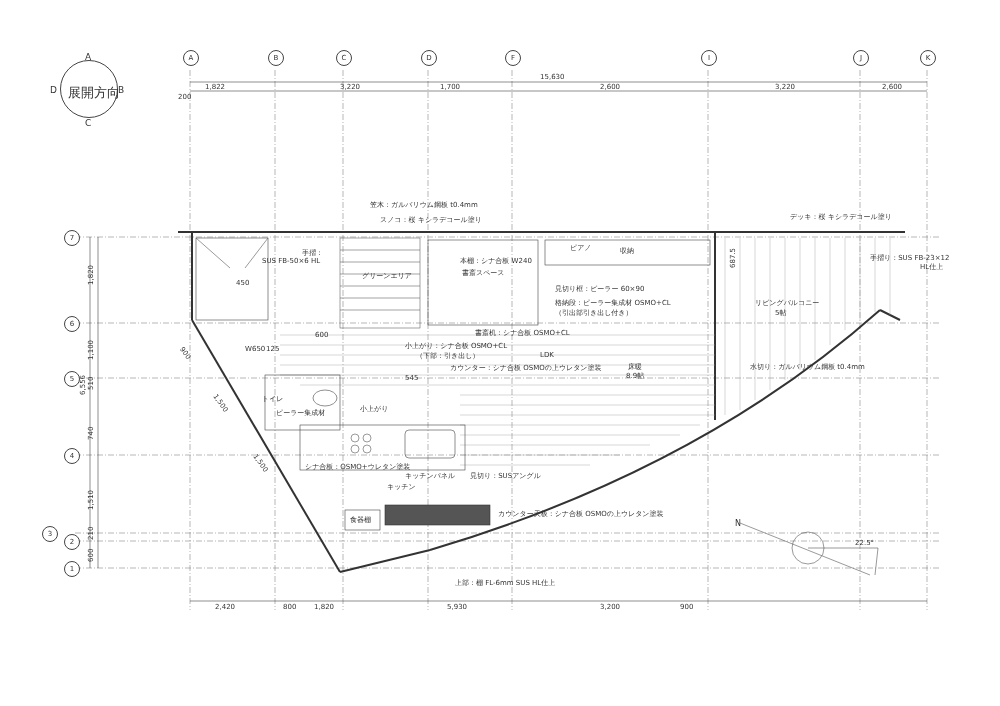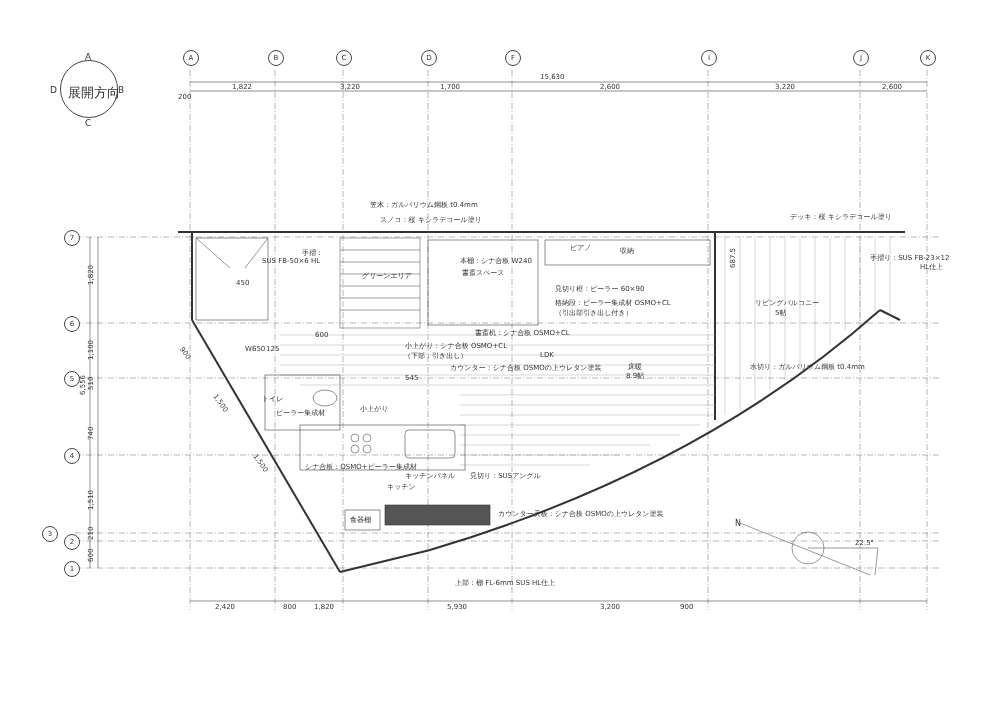--- a/index.html
+++ b/index.html
@@ -139,21 +139,21 @@
 
 <div class="grid-bubble" style="left:64px;top:230px">7</div>
 <div class="grid-bubble" style="left:64px;top:316px">6</div>
 <div class="grid-bubble" style="left:64px;top:371px">5</div>
 <div class="grid-bubble" style="left:64px;top:448px">4</div>
 <div class="grid-bubble" style="left:42px;top:526px">3</div>
 <div class="grid-bubble" style="left:64px;top:534px">2</div>
 <div class="grid-bubble" style="left:64px;top:561px">1</div>
 
 <span class="dim" style="left:540px;top:74px">15,630</span>
-<span class="dim" style="left:232px;top:84px">1,822</span>
+<span class="dim" style="left:205px;top:84px">1,822</span>
 <span class="dim" style="left:340px;top:84px">3,220</span>
 <span class="dim" style="left:440px;top:84px">1,700</span>
 <span class="dim" style="left:600px;top:84px">2,600</span>
 <span class="dim" style="left:775px;top:84px">3,220</span>
 <span class="dim" style="left:882px;top:84px">2,600</span>
 <span class="dim" style="left:178px;top:94px">200</span>
 
 <span class="dim" style="left:215px;top:604px">2,420</span>
 <span class="dim" style="left:283px;top:604px">800</span>
 <span class="dim" style="left:314px;top:604px">1,820</span>
@@ -177,29 +177,29 @@
 <span class="lbl" style="left:262px;top:258px">SUS FB-50×6 HL</span>
 <span class="lbl" style="left:460px;top:258px">本棚：シナ合板 W240</span>
 <span class="lbl" style="left:462px;top:270px">書斎スペース</span>
 <span class="lbl" style="left:570px;top:245px">ピアノ</span>
 <span class="lbl" style="left:620px;top:248px">収納</span>
 <span class="lbl" style="left:555px;top:286px">見切り框：ビーラー 60×90</span>
 <span class="lbl" style="left:555px;top:300px">格納段：ピーラー集成材 OSMO+CL</span>
 <span class="lbl" style="left:555px;top:310px">（引出部引き出し付き）</span>
 <span class="lbl" style="left:475px;top:330px">書斎机：シナ合板 OSMO+CL</span>
 <span class="lbl" style="left:405px;top:343px">小上がり：シナ合板 OSMO+CL</span>
-<span class="lbl" style="left:404px;top:353px">（下部：引き出し）</span>
+<span class="lbl" style="left:416px;top:353px">（下部：引き出し）</span>
 <span class="lbl" style="left:540px;top:352px">LDK</span>
 <span class="lbl" style="left:450px;top:365px">カウンター：シナ合板 OSMOの上ウレタン塗装</span>
 <span class="lbl" style="left:628px;top:364px">床暖</span>
 <span class="lbl" style="left:626px;top:373px">8.9帖</span>
 <span class="lbl" style="left:360px;top:406px">小上がり</span>
 <span class="lbl" style="left:262px;top:396px">トイレ</span>
 <span class="lbl" style="left:276px;top:410px">ピーラー集成材</span>
-<span class="lbl" style="left:305px;top:464px">シナ合板：OSMO+ピーラー集成材</span>
+<span class="lbl" style="left:305px;top:464px">シナ合板：OSMO+ウレタン塗装</span>
 <span class="lbl" style="left:405px;top:473px">キッチンパネル</span>
 <span class="lbl" style="left:387px;top:484px">キッチン</span>
 <span class="lbl" style="left:470px;top:473px">見切り：SUSアングル</span>
 <span class="lbl" style="left:350px;top:517px">食器棚</span>
 <span class="lbl" style="left:498px;top:511px">カウンター天板：シナ合板 OSMOの上ウレタン塗装</span>
 <span class="lbl" style="left:455px;top:580px">上部：棚 FL-6mm SUS HL仕上</span>
 <span class="lbl" style="left:790px;top:214px">デッキ：桜 キシラデコール塗り</span>
 <span class="lbl" style="left:870px;top:255px">手摺り：SUS FB-23×12</span>
 <span class="lbl" style="left:920px;top:264px">HL仕上</span>
 <span class="lbl" style="left:755px;top:300px">リビングバルコニー</span>

